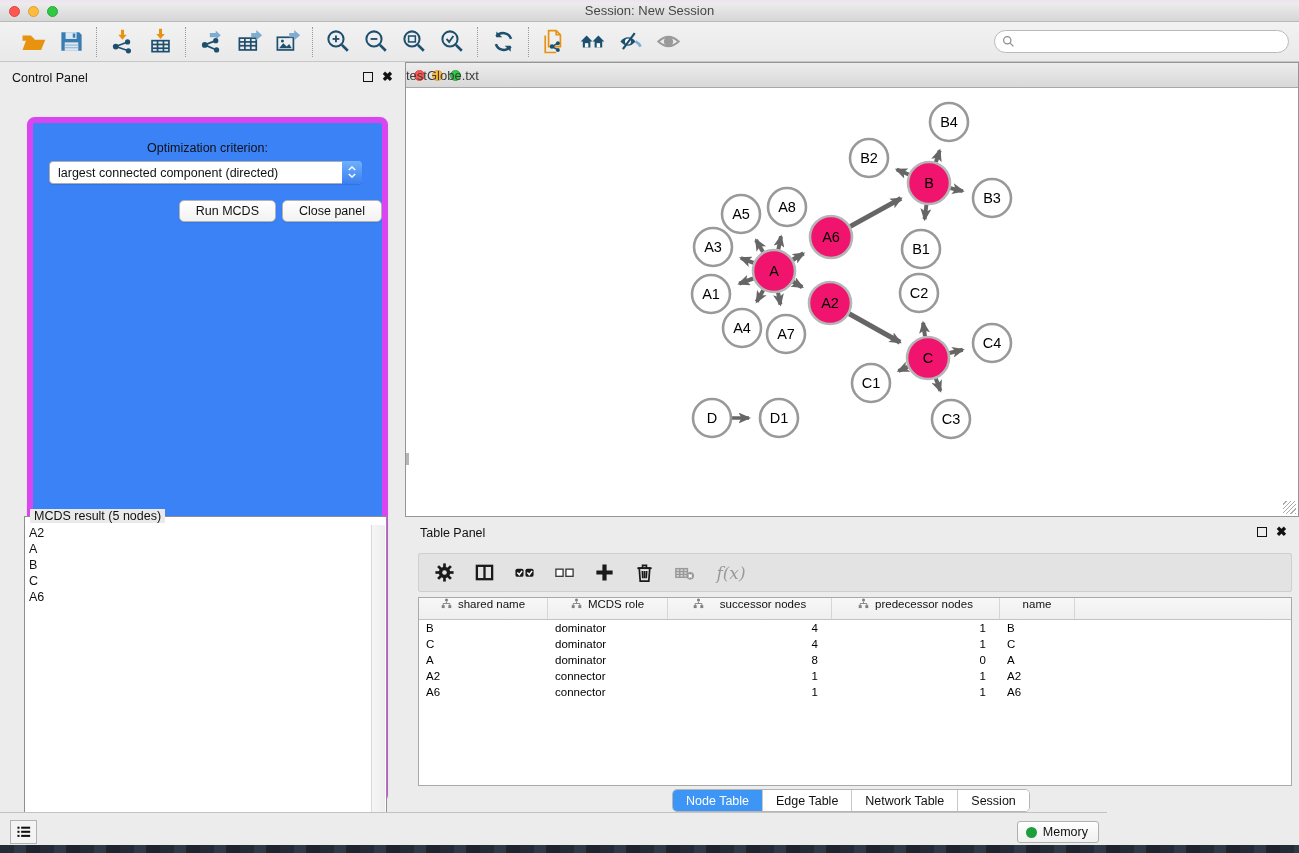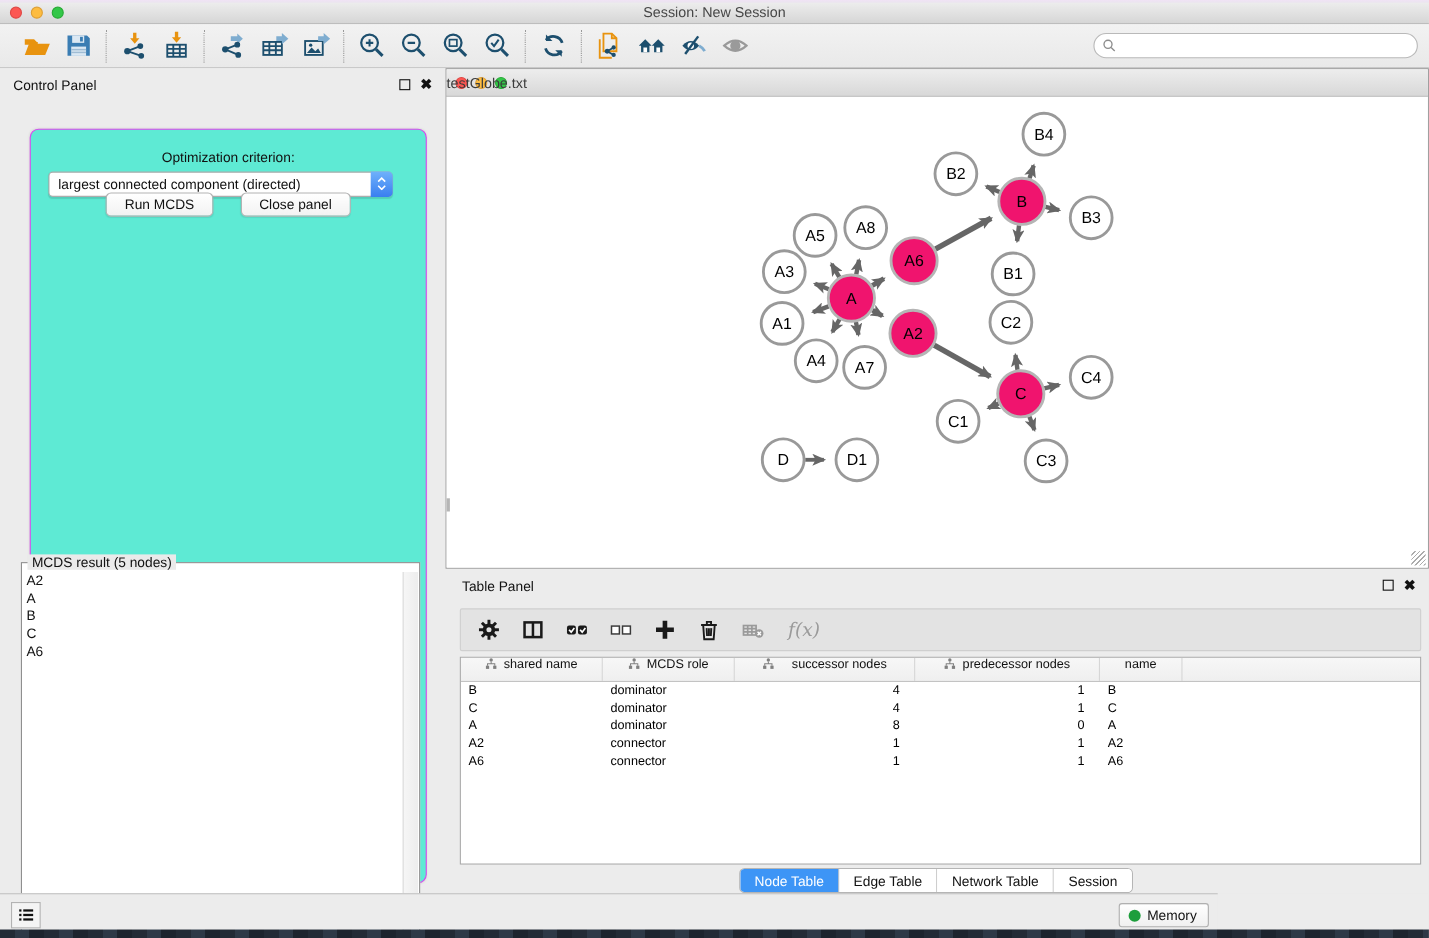--- a/index.html
+++ b/index.html
@@ -36,31 +36,31 @@
   .cp-title { position:absolute; left:12px; top:3px; font-size:12.5px; color:#111; }
   .panel-btns { position:absolute; right:12px; top:4px; display:flex; gap:9px; }
   .float-box { width:10px; height:10px; border:1.5px solid #111; }
   .close-x { font-size:13px; font-weight:bold; color:#111; line-height:10px; }
 
   .cp-tabs { position:absolute; left:78px; top:33px; display:flex; border:1px solid #b9b9b9; border-radius:5px; overflow:hidden; background:#fff; }
   .cp-tab { height:21px; padding:0 14px; display:flex; align-items:center; font-size:12.5px; color:#111; background:#fff; border-right:1px solid #c9c9c9; }
   .cp-tab:last-child { border-right:none; }
   .cp-tab.active { background:#3d95f6; color:#fff; }
 
-  .cp-body { position:absolute; left:27px; top:55px; width:361px; height:686px; background:#5eead4;
-    border:1px solid #d946ef; border-radius:8px; box-shadow:0 0 2px rgba(0,0,0,0.08); }
+  .cp-body { position:absolute; left:27px; top:55px; width:361px; height:686px; background:#3b82f6;
+    border:6px solid #d946ef; border-radius:8px; box-shadow:0 0 2px rgba(0,0,0,0.08); }
   .opt-label { position:absolute; left:0; width:100%; top:18px; text-align:center; font-size:12.5px; color:#111; }
   .dropdown { position:absolute; left:16px; top:38px; width:313px; height:23px; background:#fff;
     border:1px solid #adadad; border-radius:4px; display:flex; align-items:center;
     box-shadow:0 1px 1px rgba(0,0,0,0.12); }
   .dropdown .dd-text { flex:1; font-size:12.5px; padding-left:8px; color:#111; white-space:nowrap; overflow:hidden; }
   .dd-stepper { width:20px; height:23px; margin:-1px -1px 0 0; border-radius:0 4px 4px 0;
     background:linear-gradient(#6fb1fb,#3a7ff0); display:flex; flex-direction:column; align-items:center; justify-content:center; gap:2px; }
   .dd-stepper svg { width:8px; height:5px; }
-  .cp-buttons { position:absolute; left:0; top:57px; width:100%; display:flex; justify-content:center; gap:25px; }
+  .cp-buttons { position:absolute; left:0; top:77px; width:100%; display:flex; justify-content:flex-end; gap:6px; }
   .mac-btn { height:22px; padding:0 16px; background:linear-gradient(#ffffff,#f2f2f2); border:1px solid #b3b3b3;
     border-radius:5px; font-size:12.5px; color:#111; display:flex; align-items:center; box-shadow:0 1px 1px rgba(0,0,0,0.08); }
 
   .result-box { position:absolute; left:-9px; top:393px; width:363px; height:339px; border:1px solid #8f8f8f; background:#fff; }
   .result-legend { position:absolute; left:5px; top:-8px; background:#eaeaea; padding:0 4px; font-size:12.5px; color:#111; }
   .result-list { position:absolute; left:1px; top:8px; right:15px; bottom:1px; font-size:12.5px; color:#111; line-height:16px; padding-left:3px; }
   .result-scroll { position:absolute; right:1px; top:8px; bottom:1px; width:14px; background:linear-gradient(90deg,#f6f6f6,#ededed); border-left:1px solid #d8d8d8; }
 
   
   .net-window { position:absolute; left:405px; top:62px; width:894px; height:455px;

